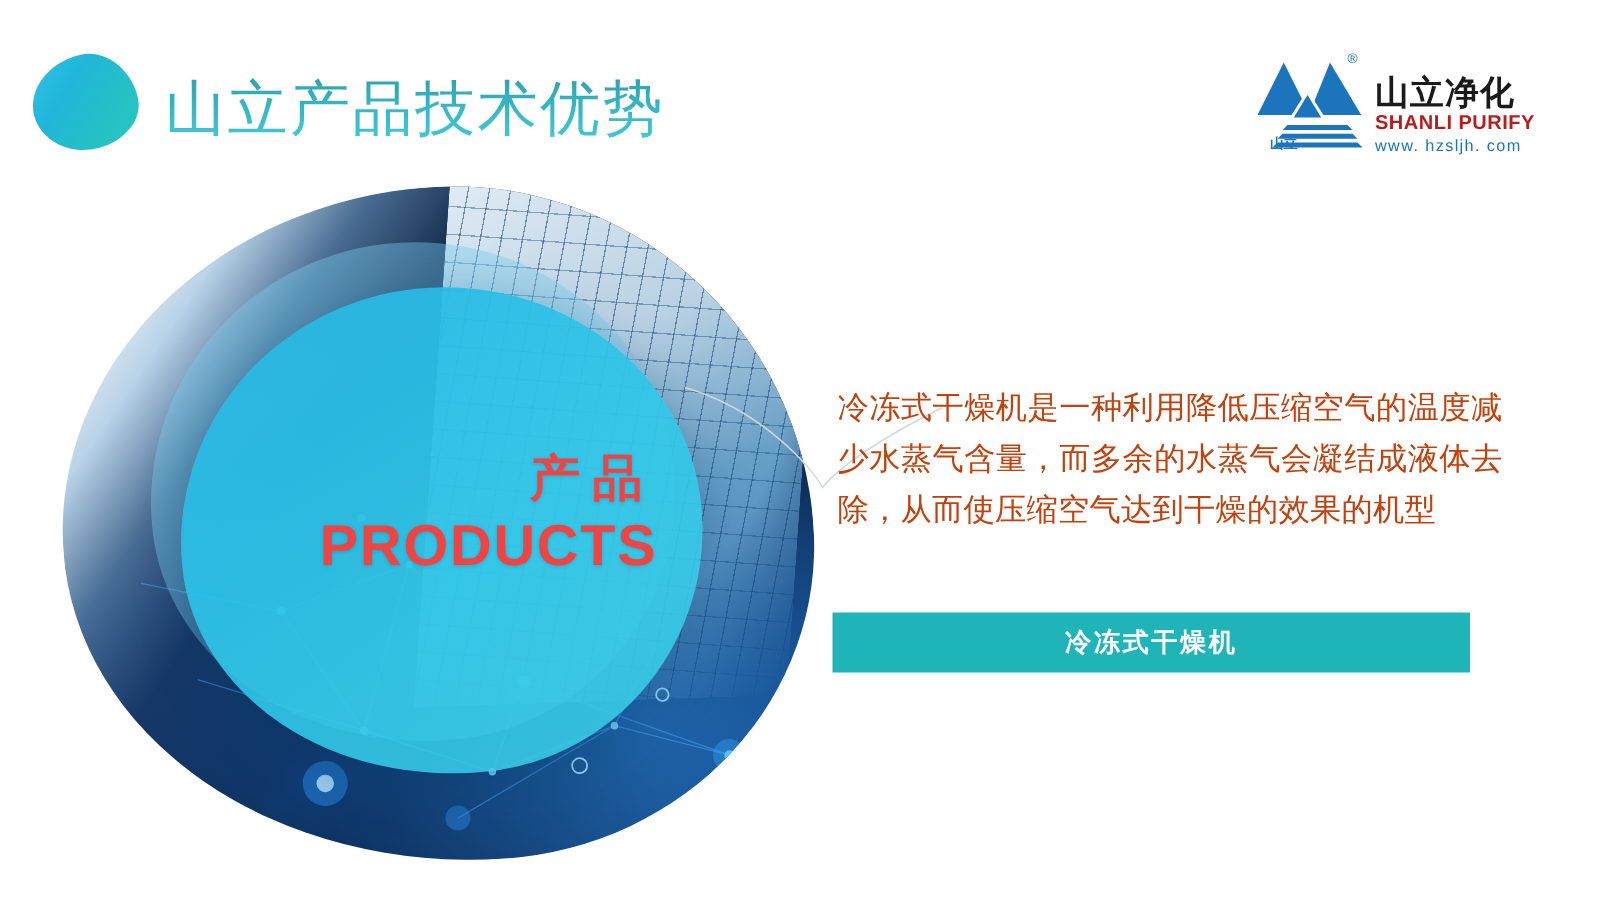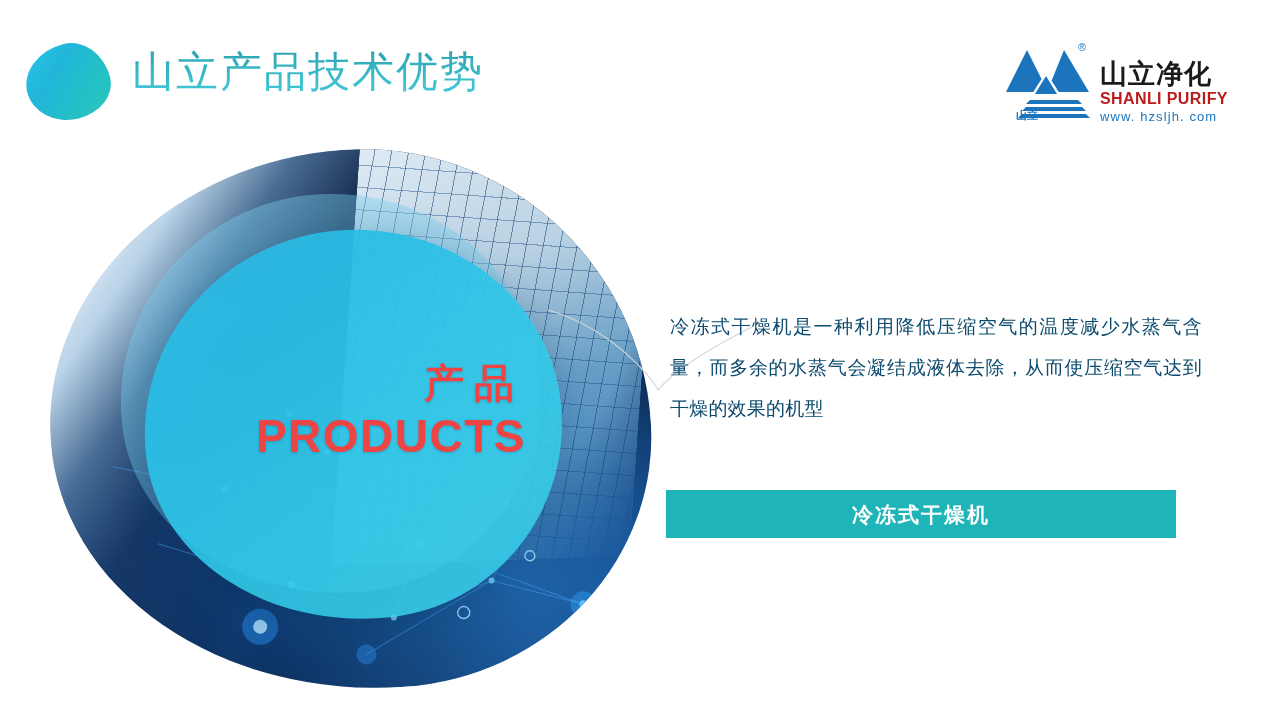--- a/index.html
+++ b/index.html
@@ -39,22 +39,22 @@
     width: 84px;
     height: 76px;
     background: linear-gradient(135deg, #2BC4E8 0%, #21B6D9 35%, #25C0C6 70%, #2AC7BE 100%);
     border-radius: 56% 44% 48% 52% / 50% 58% 42% 50%;
     transform: rotate(-14deg);
   }
 
   .page-title {
     position: absolute;
     left: 132px;
-    top: 46px;
-    font-size: 42px;
+    top: 58px;
+    font-size: 48px;
     font-weight: 400;
     letter-spacing: 2px;
     line-height: 1.25;
     background: linear-gradient(180deg, #2C9FAE 0%, #35B6C4 45%, #45CBDC 100%);
     -webkit-background-clip: text;
     background-clip: text;
     color: transparent;
     -webkit-text-fill-color: transparent;
     white-space: nowrap;
     text-decoration: underline;
@@ -245,23 +245,23 @@
     height: 130px;
     pointer-events: none;
   }
 
   
   .body-text {
     position: absolute;
     left: 670px;
     top: 306px;
     width: 532px;
-    font-size: 19px;
+    font-size: 25px;
     line-height: 41px;
-    color: #0c4a6e;
+    color: #c2410c;
     letter-spacing: 0.2px;
     text-align: justify;
   }
 
   .cta-banner {
     position: absolute;
     left: 666px;
     top: 490px;
     width: 510px;
     height: 48px;

